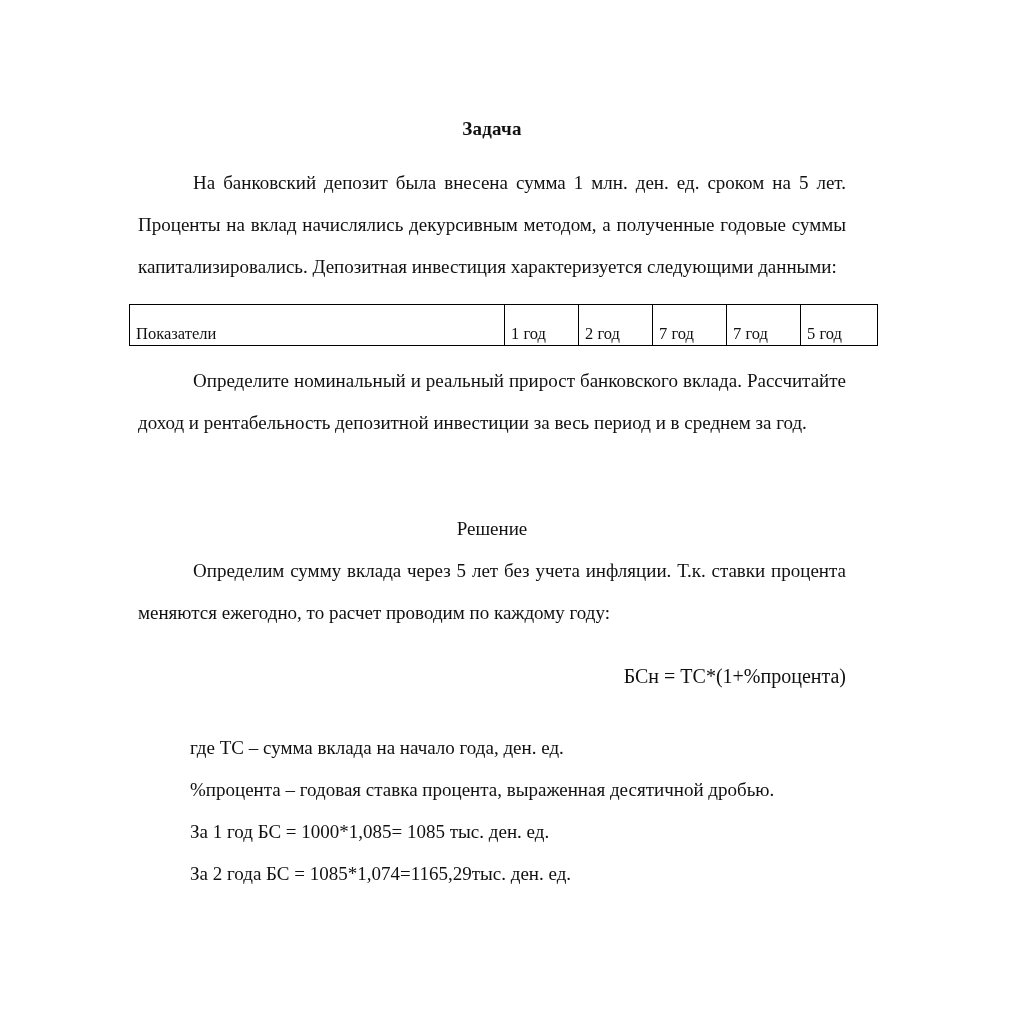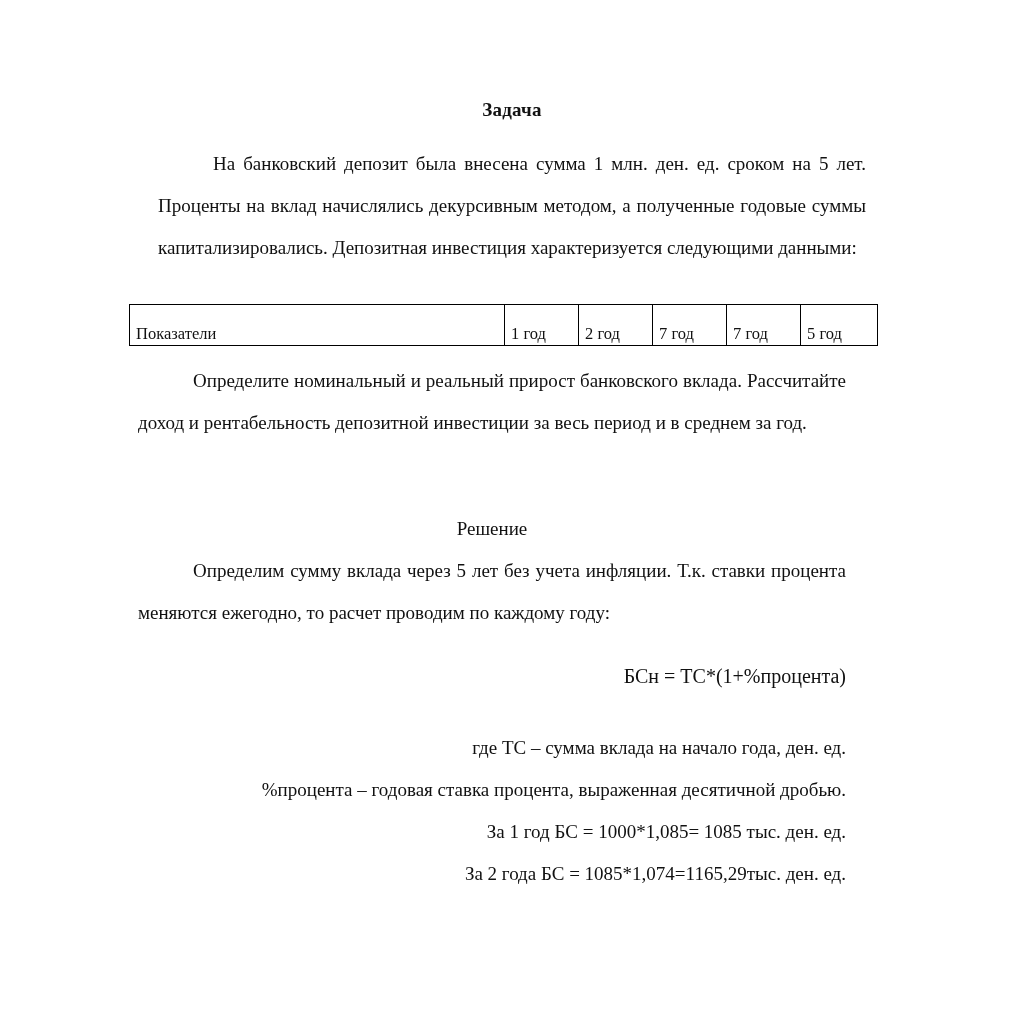--- a/index.html
+++ b/index.html
@@ -69,21 +69,20 @@
     line-height: 42px;
     margin: 0;
   }
 
   .line-indent {
     font-size: 19px;
     line-height: 42px;
     margin: 0;
     padding-left: 52px;
     white-space: nowrap;
-    text-align: right;
   }
 
   
   .data-table-wrap {
     position: absolute;
     left: 129px;
     top: 304px;
     width: 706px;
   }
   table.data-table {
@@ -99,21 +98,21 @@
     height: 19px;
     vertical-align: middle;
     white-space: nowrap;
     overflow: hidden;
   }
   td.col-label { width: 368px; }
   td.col-year  { width: 67px; }
   td.col-year-last { width: 70px; }
 
   
-  .block-1 { position: absolute; left: 138px; top: 89px; width: 708px; margin-left: 20px; }
+  .block-1 { position: absolute; left: 138px; top: 108px; width: 708px; }
   .block-2 { position: absolute; left: 138px; top: 360px; width: 708px; }
   .block-3 { position: absolute; left: 138px; top: 508px; width: 708px; }
   .block-4 { position: absolute; left: 138px; top: 655px; width: 708px; }
   .block-5 { position: absolute; left: 138px; top: 727px; width: 708px; }
 </style>
 </head>
 <body>
 
 <div class="page">
 

